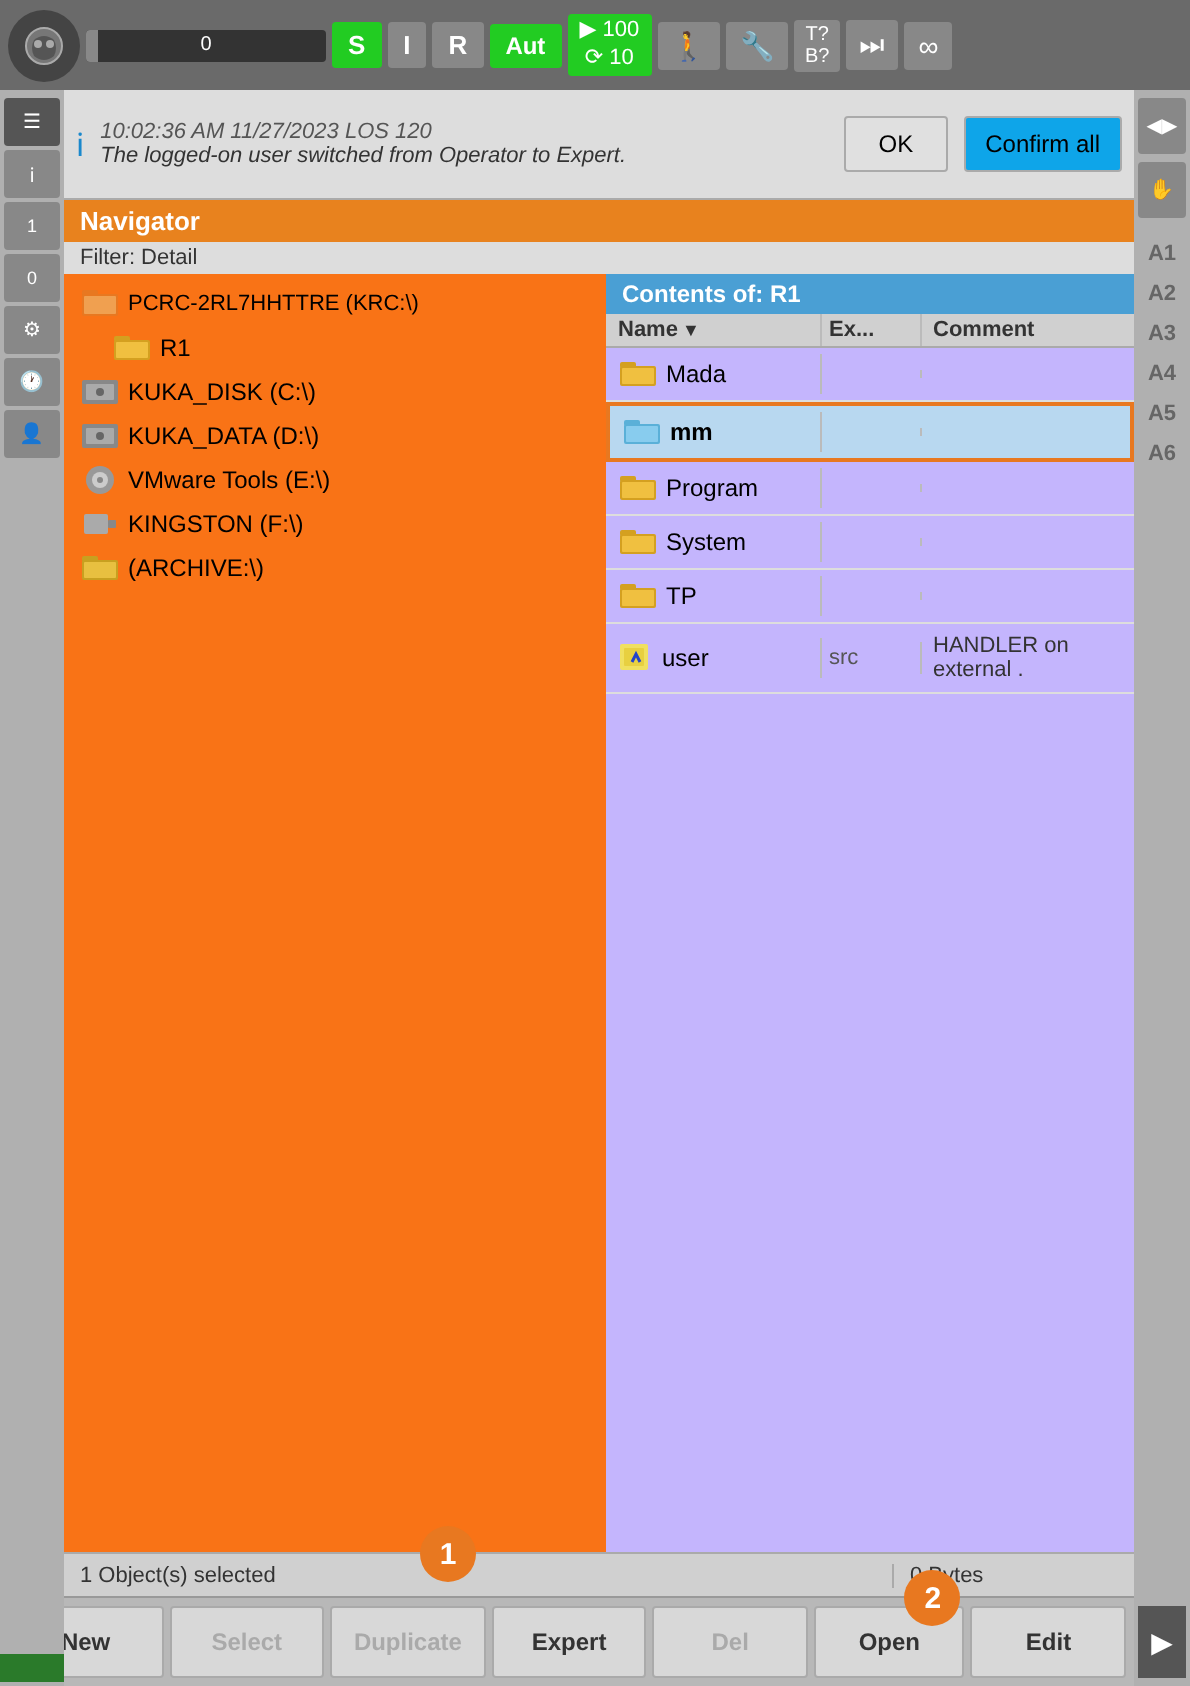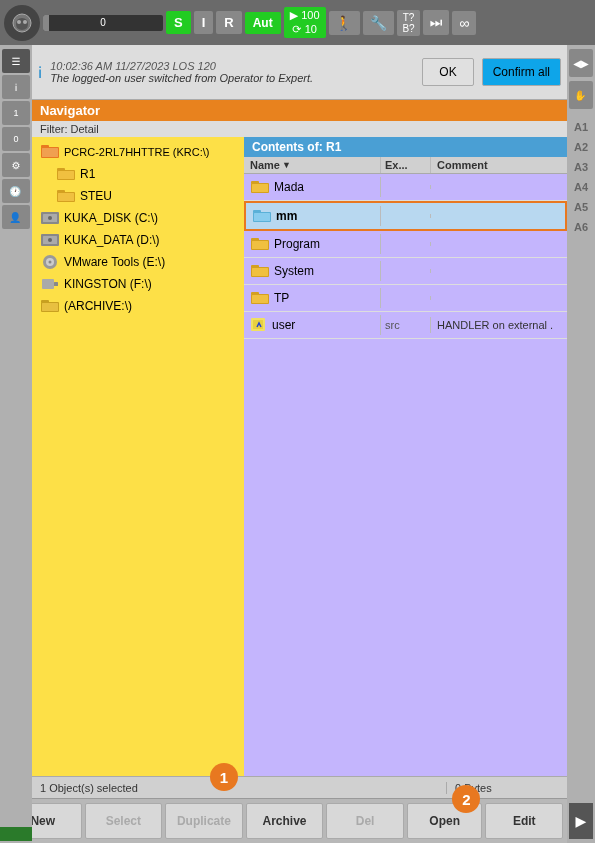--- a/index.html
+++ b/index.html
@@ -259,22 +259,22 @@
       color: #333;
       background: #ddd;
     }
     .nav-body {
       display: flex;
       flex: 1;
       overflow: hidden;
     }
     
     .tree-panel {
-      width: 212px;
-      background: #fde047;
+      width: 271px;
+      background: #f97316;
       overflow-y: auto;
       padding: 4px 0;
       flex-shrink: 0;
     }
     .tree-item {
       display: flex;
       align-items: center;
       padding: 3px 8px;
       cursor: pointer;
       gap: 4px;
@@ -543,28 +543,20 @@
 
       <div class="tree-item tree-indent">
         <svg class="folder-svg" viewBox="0 0 20 16" fill="none">
           <rect x="1" y="2" width="8" height="3" rx="1" fill="#d4a020"></rect>
           <rect x="1" y="4" width="18" height="10" rx="1" fill="#d4a020"></rect>
           <rect x="2" y="5" width="16" height="8" rx="0.5" fill="#f0c040"></rect>
         </svg>
         <span>R1</span>
       </div>
 
-      <div class="tree-item tree-indent">
-        <svg class="folder-svg" viewBox="0 0 20 16" fill="none">
-          <rect x="1" y="2" width="8" height="3" rx="1" fill="#d4a020"></rect>
-          <rect x="1" y="4" width="18" height="10" rx="1" fill="#d4a020"></rect>
-          <rect x="2" y="5" width="16" height="8" rx="0.5" fill="#f0c040"></rect>
-        </svg>
-        <span>STEU</span>
-      </div>
 
       <div class="tree-item">
         <svg class="folder-svg" viewBox="0 0 20 16" fill="none">
           <rect x="1" y="2" width="18" height="12" rx="1" fill="#888"></rect>
           <rect x="3" y="4" width="14" height="8" rx="0.5" fill="#aaa"></rect>
           <circle cx="10" cy="8" r="2" fill="#666"></circle>
         </svg>
         <span>KUKA_DISK (C:\)</span>
       </div>
 
@@ -709,20 +701,20 @@
   <div class="status-right">0 Bytes</div>
 </div>
 
 <div class="bottom-toolbar">
 
   <div class="badge-circle badge-orange" style="position:absolute; left:210px; bottom:52px; z-index:20; width:28px;height:28px;font-size:15px;">1</div>
 
   <button class="tb-btn">New</button>
   <button class="tb-btn disabled">Select</button>
   <button class="tb-btn disabled">Duplicate</button>
-  <button class="tb-btn">Archive</button>
+  <button class="tb-btn">Expert</button>
   <button class="tb-btn disabled">Del</button>
   <div style="position:relative; flex:1; display:flex; align-items:center; justify-content:center;">
     <div class="badge-circle badge-orange" style="position:absolute; top:-18px; right:2px; z-index:20; width:28px;height:28px;font-size:15px;">2</div>
     <button class="tb-btn" style="width:100%; height:36px;">Open</button>
   </div>
   <button class="tb-btn">Edit</button>
 </div>
 
 </body></html>

